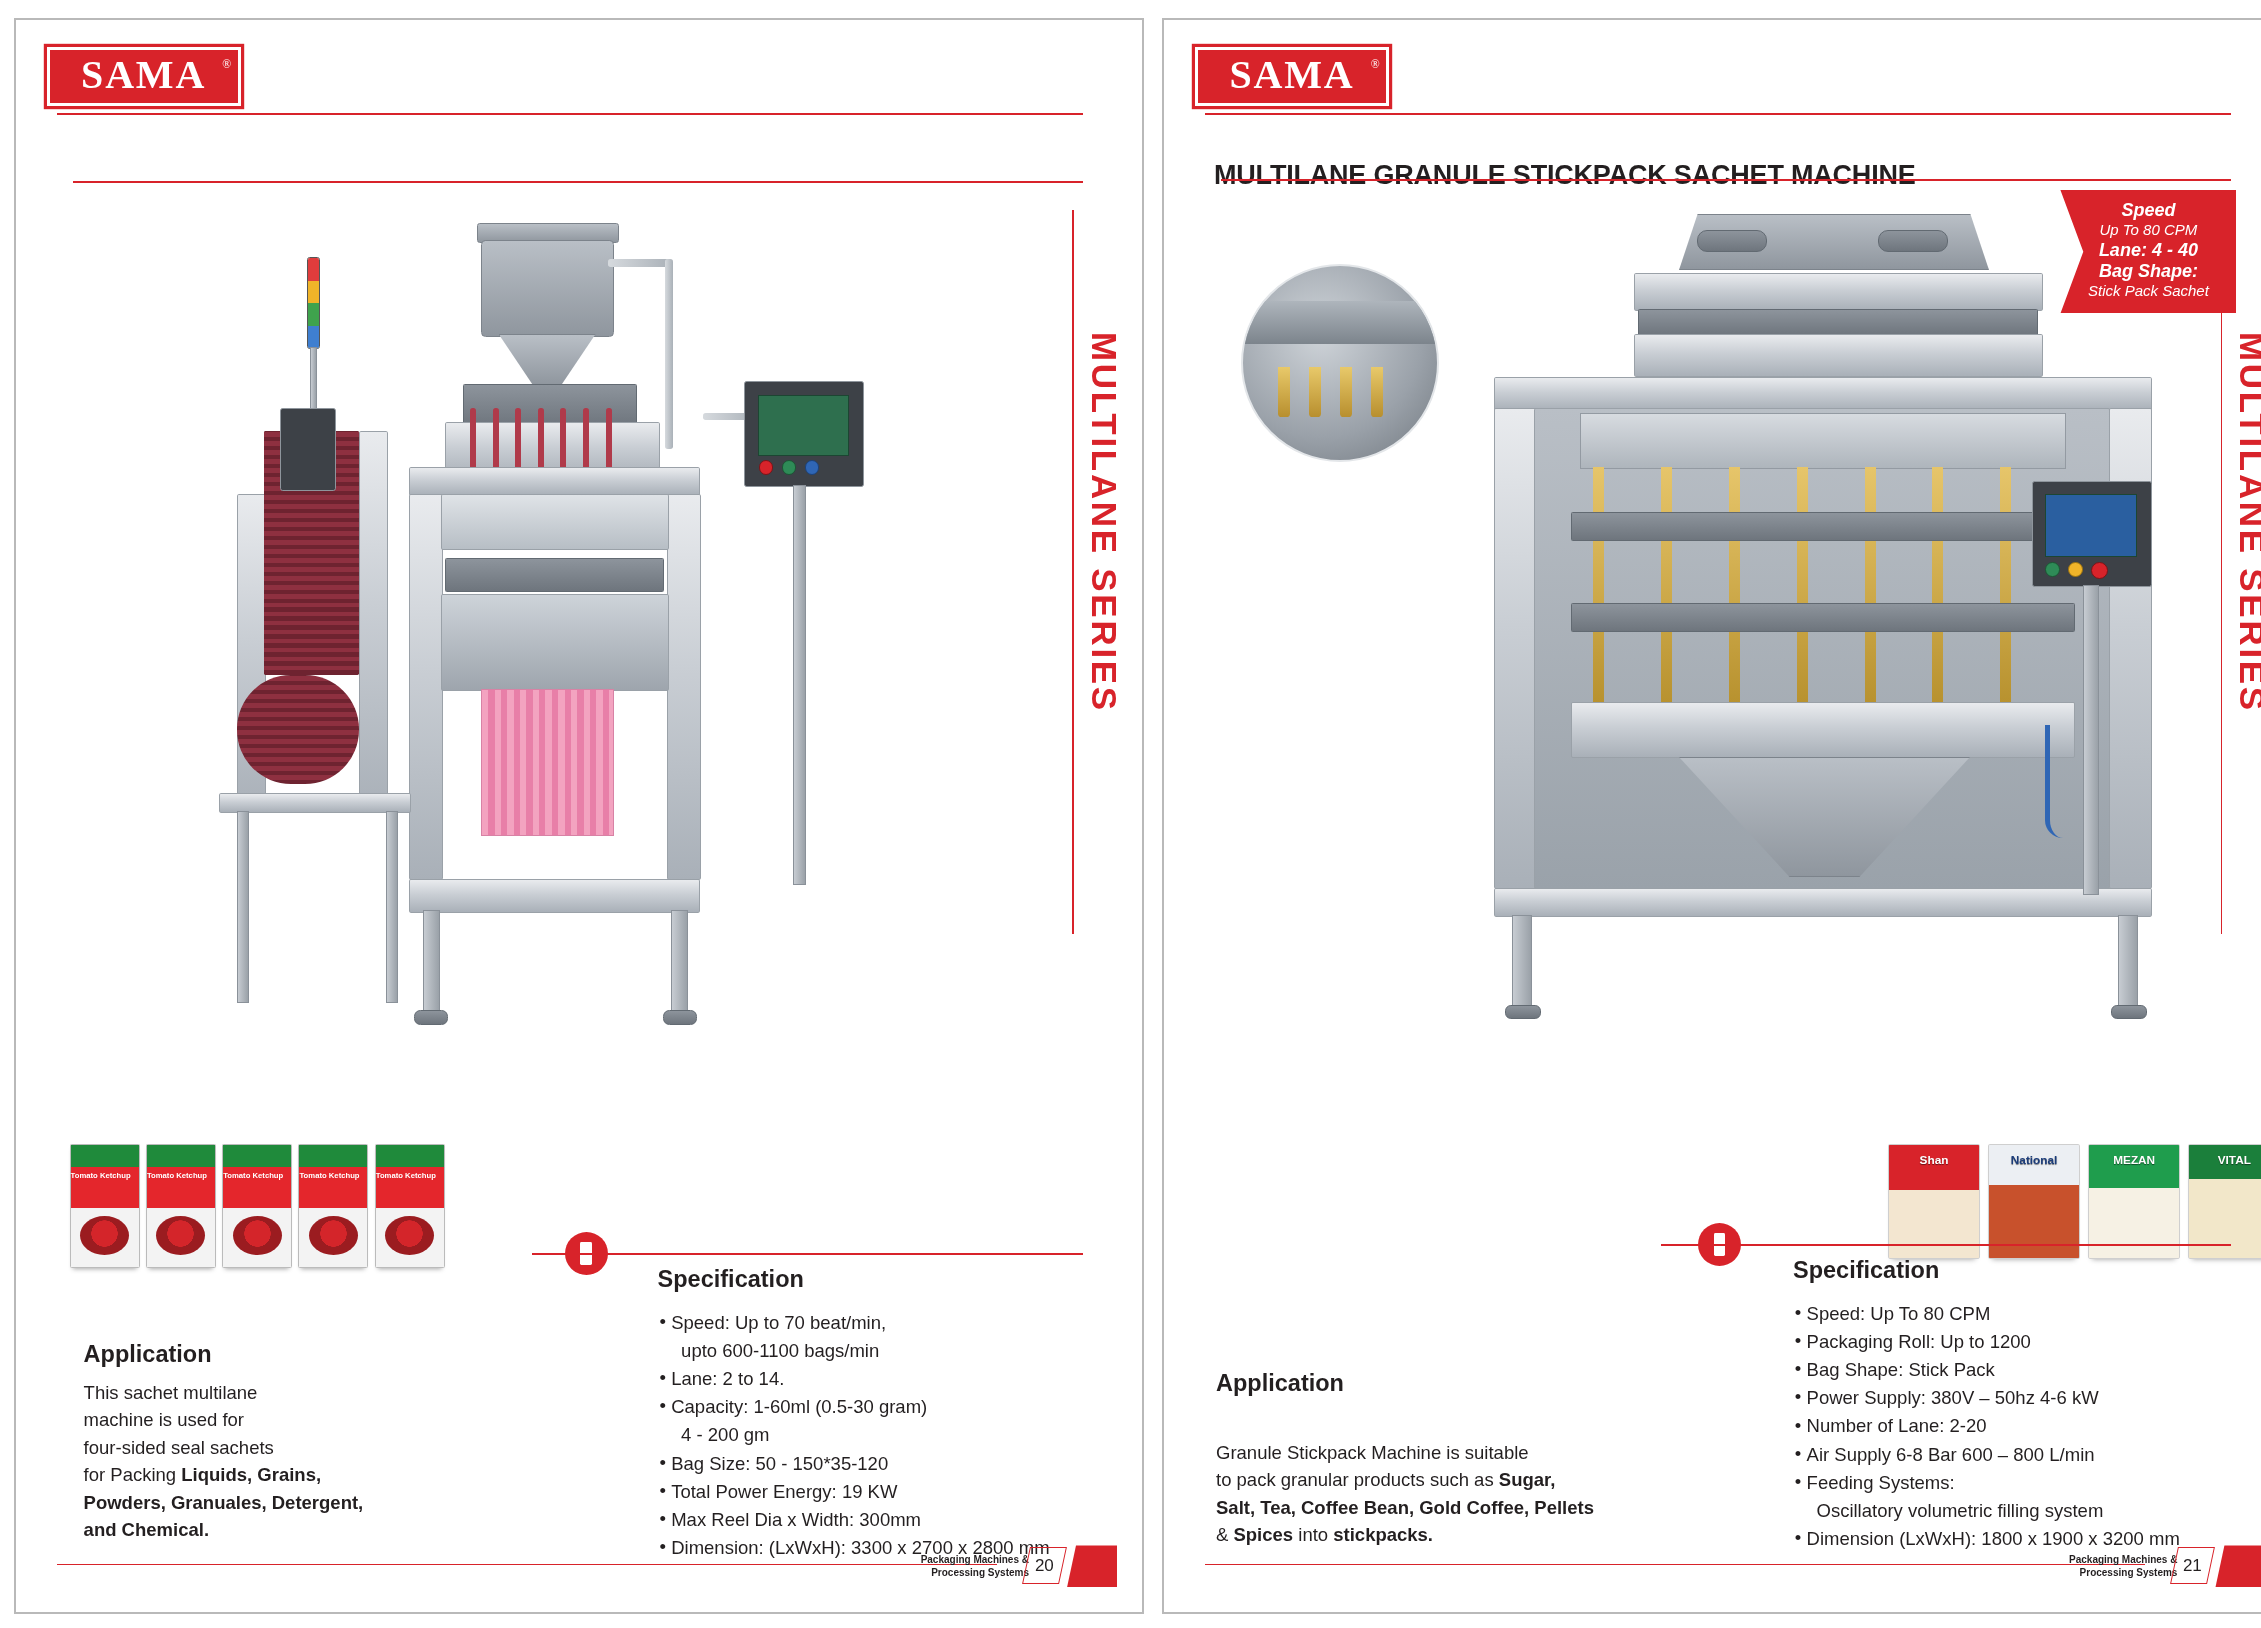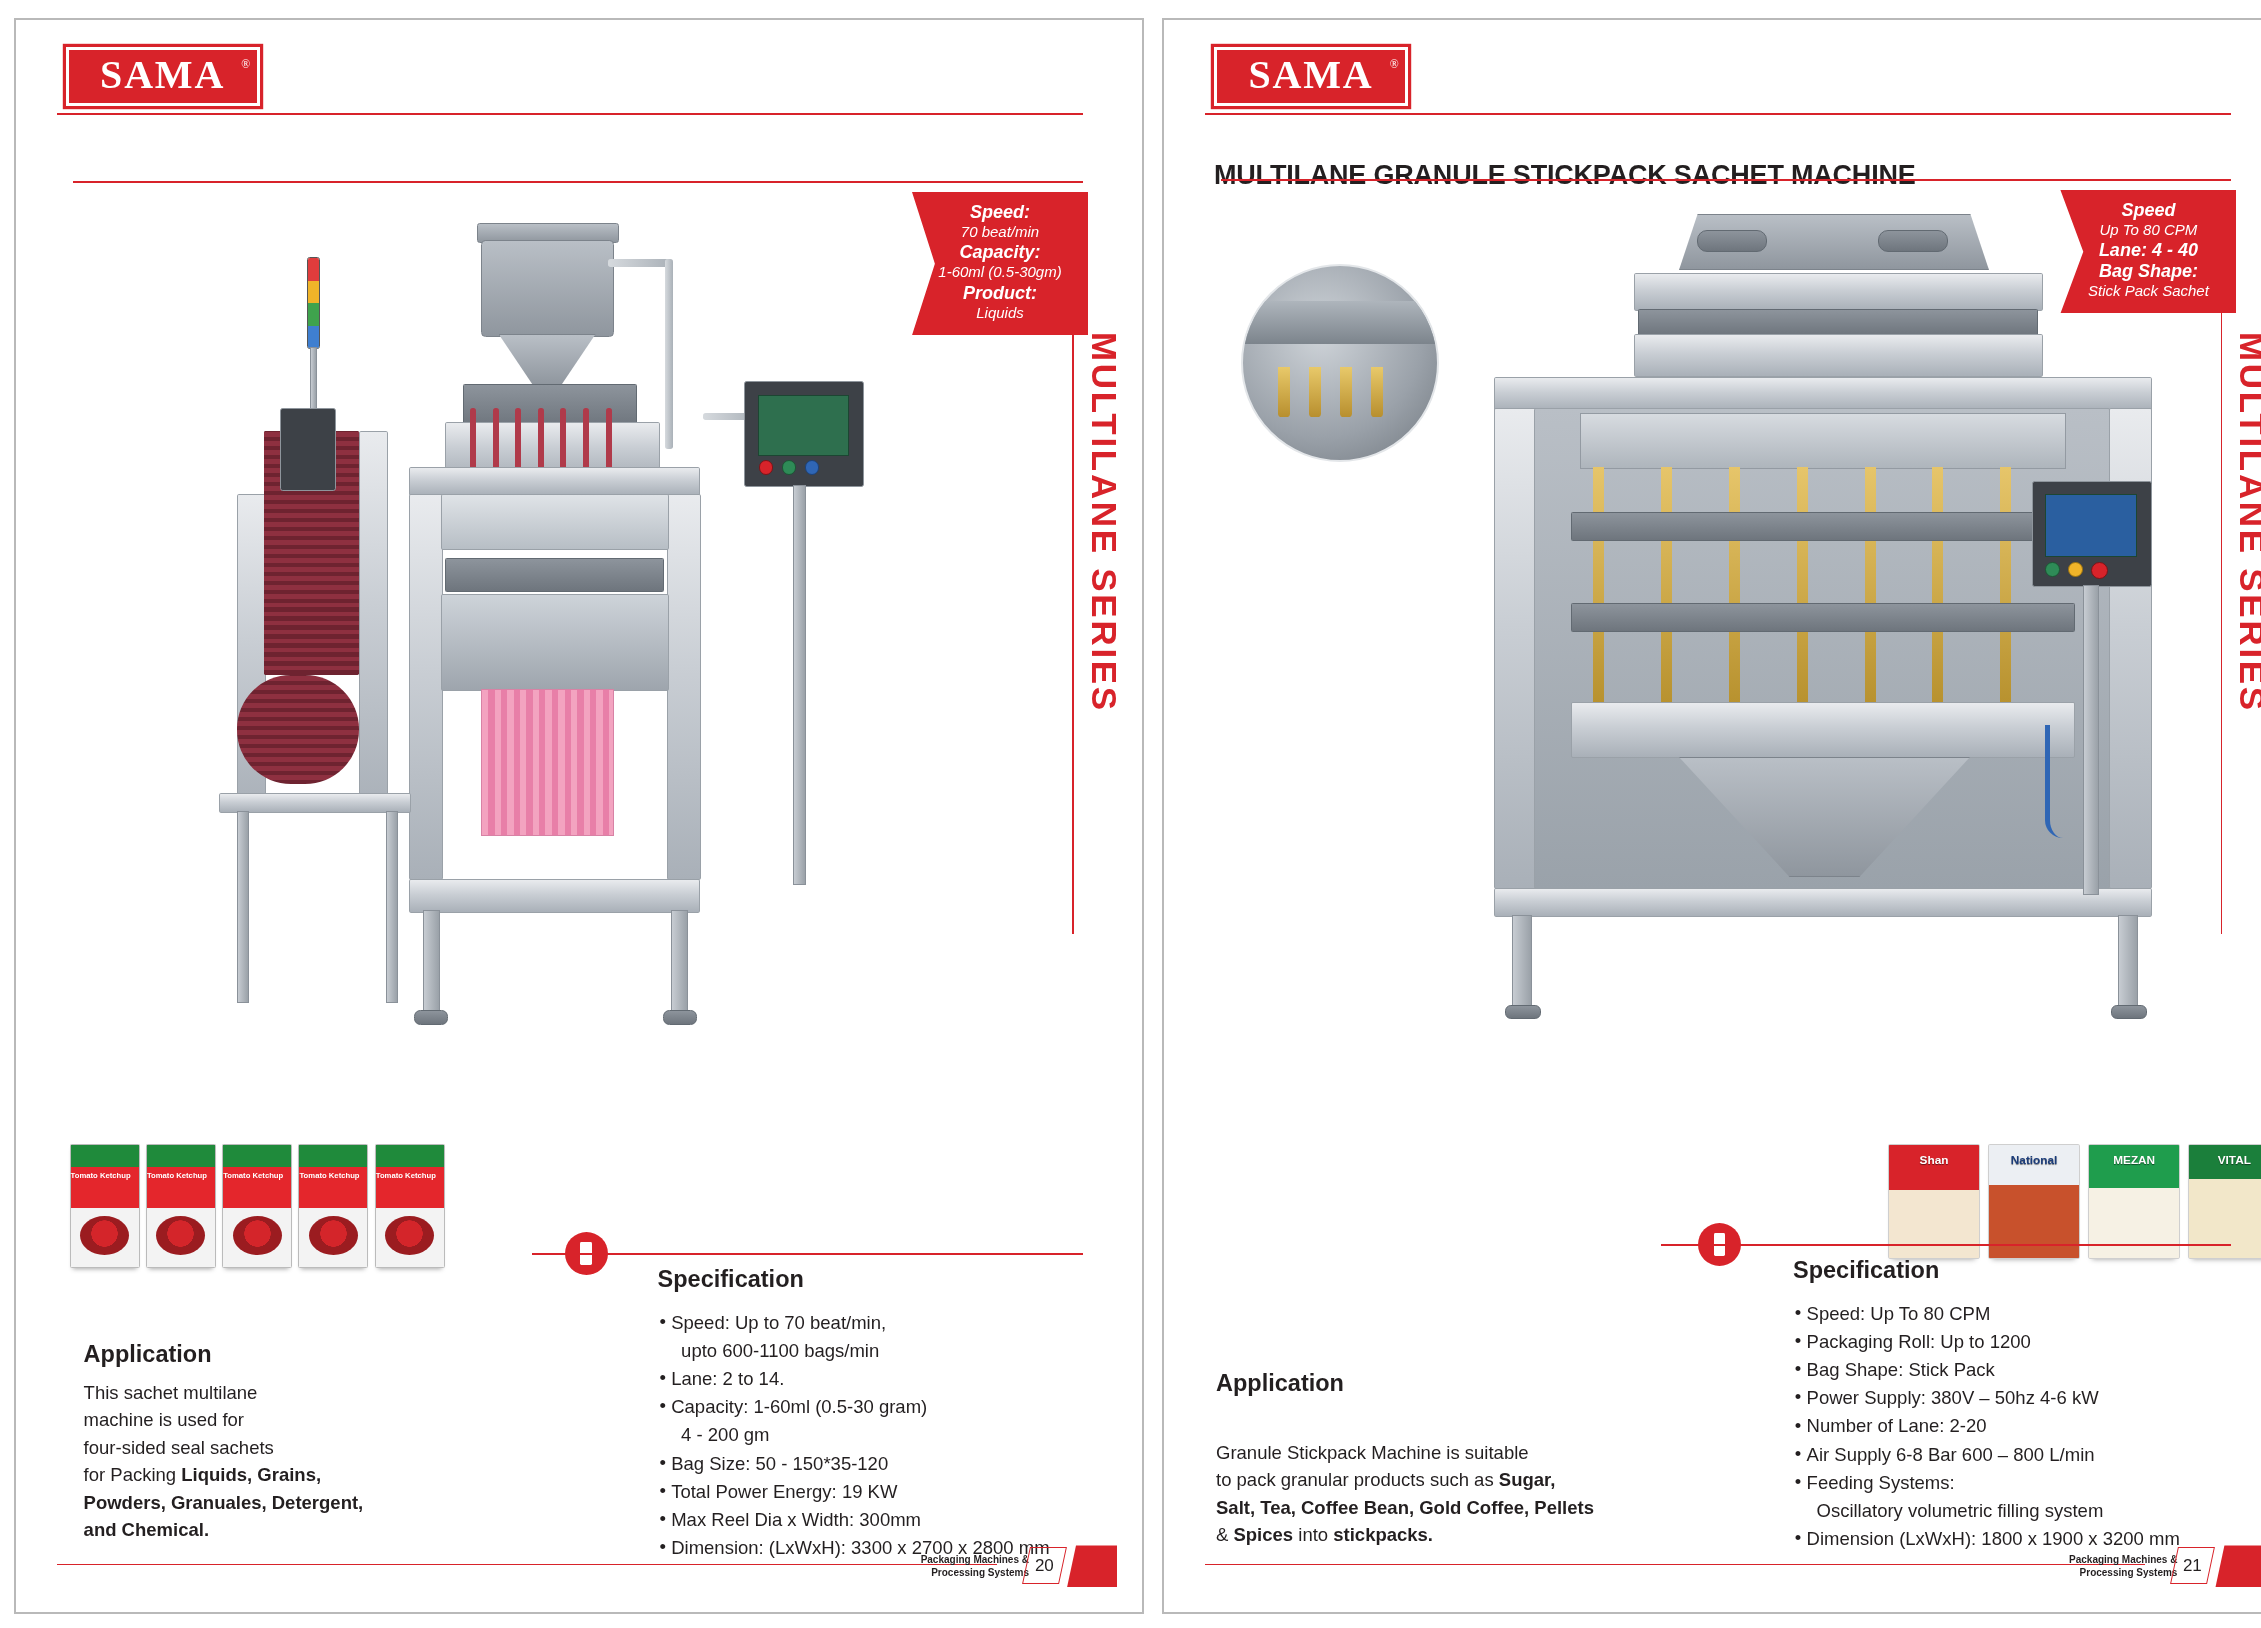--- a/index.html
+++ b/index.html
@@ -27,21 +27,21 @@
     position: relative;
     flex: 1 1 0;
     border: 2.3px solid #b9b9b9;
     background: #fff;
     box-sizing: border-box;
     overflow: hidden;
   }
   
   .logo-wrap {
     position: absolute;
-    left: 50px;
+    left: 31px;
     top: 27px;
     width: 194px;
     height: 59px;
   }
   .logo-box {
     width: 100%;
     height: 100%;
     background: #d8232a;
     border: 3.2px solid #ffffff;
     box-shadow: 0 0 0 3.2px #d8232a;
@@ -409,28 +409,20 @@
     <div class="logo-wrap">
       <div class="logo-box">
         <div class="logo-text">SAMA</div>
         <div class="logo-reg">®</div>
       </div>
     </div>
     <div class="header-rule"></div>
 
     <div class="title-rule"></div>
 
-    <div class="speed-flag">
-      <div class="lbl">Speed:</div>
-      <div class="val">70 beat/min</div>
-      <div class="lbl">Capacity:</div>
-      <div class="val">1-60ml (0.5-30gm)</div>
-      <div class="lbl">Product:</div>
-      <div class="val">Liquids</div>
-    </div>
 
     <div class="series-rule"></div>
     <div class="series">MULTILANE SERIES</div>
 
     <div class="machine">
 
       <div class="m-light" style="left:97px; top:43px; height:90px;">
         <i style="background:#e03c3c"></i>
           <i style="background:#f0b429"></i>
           <i style="background:#3fa34d"></i>

